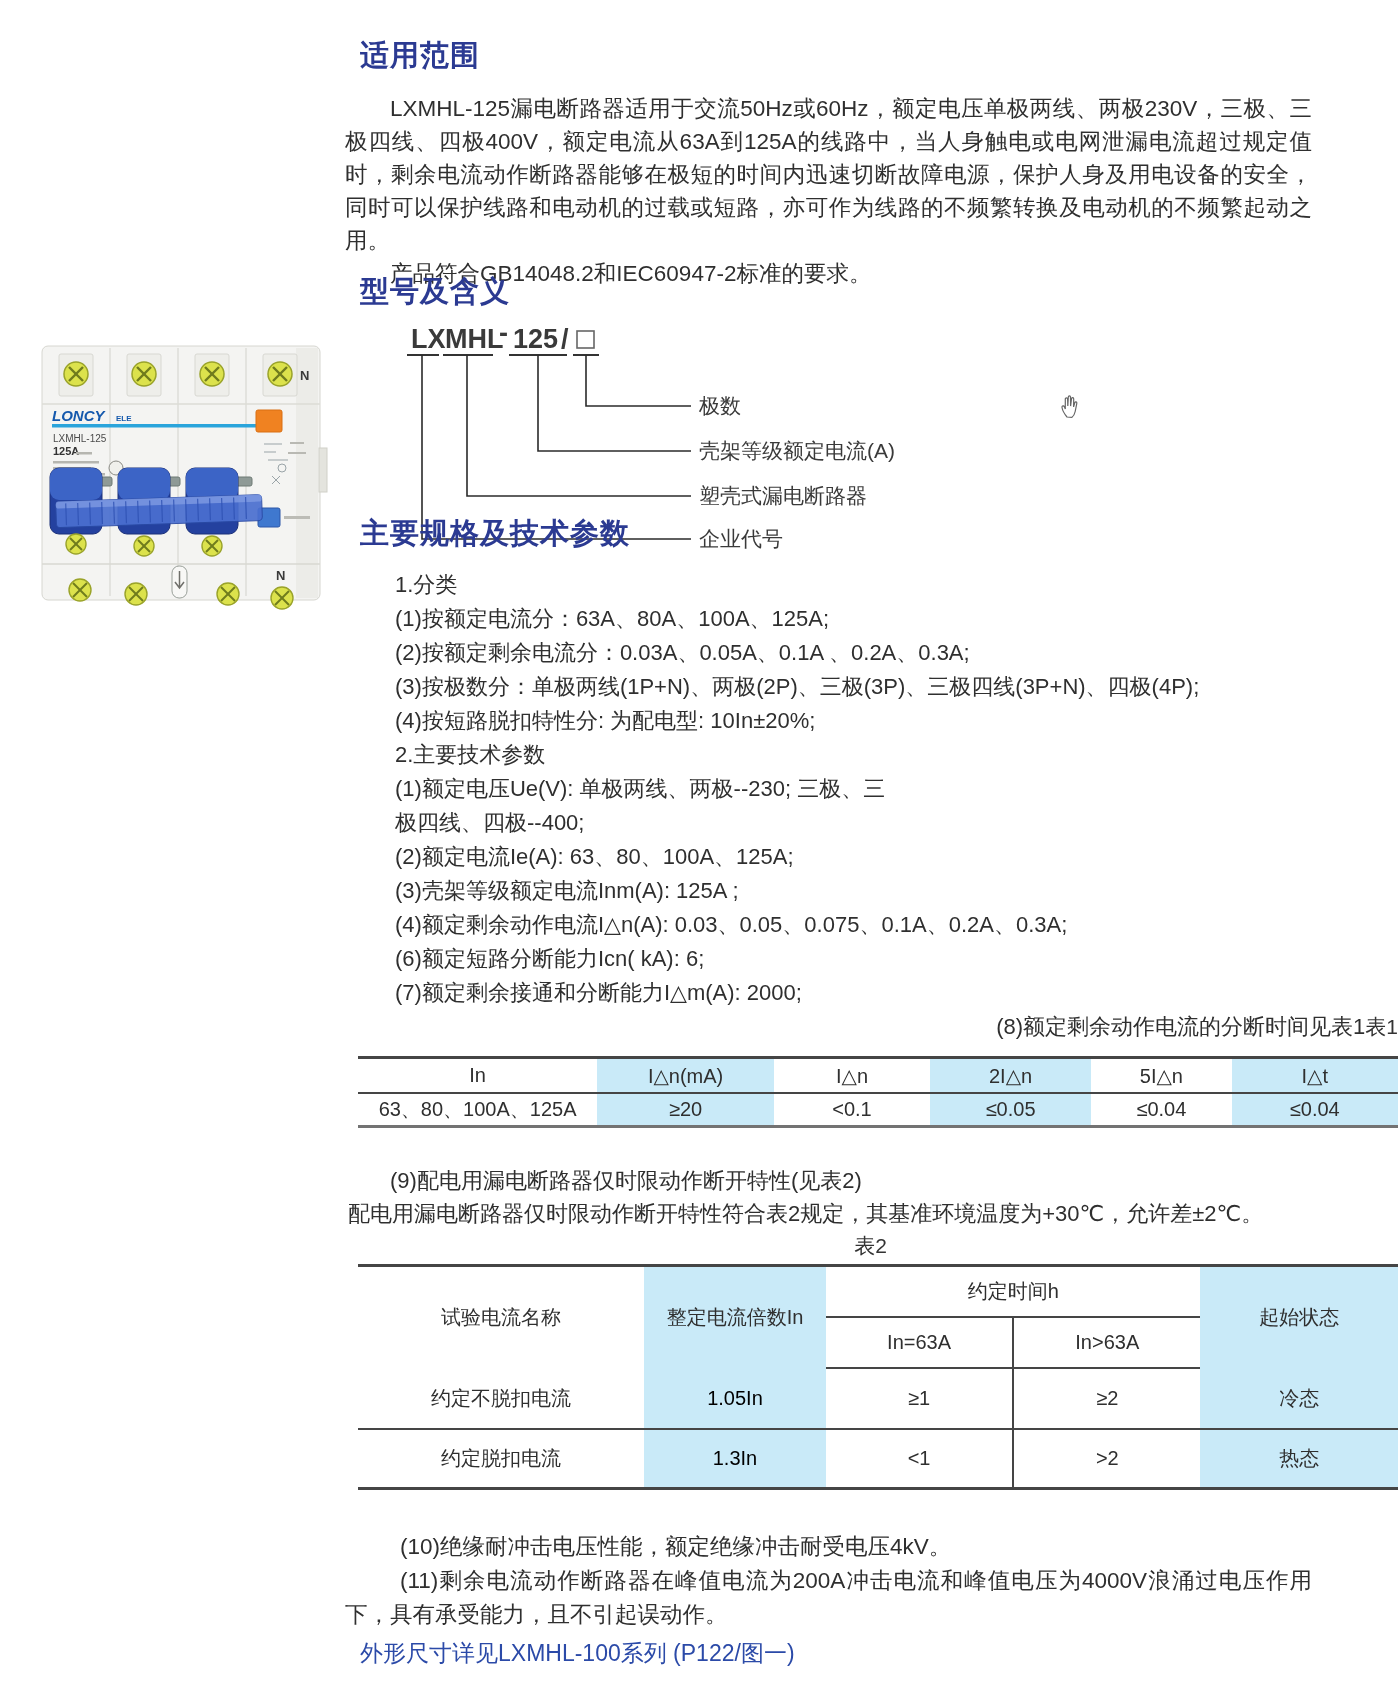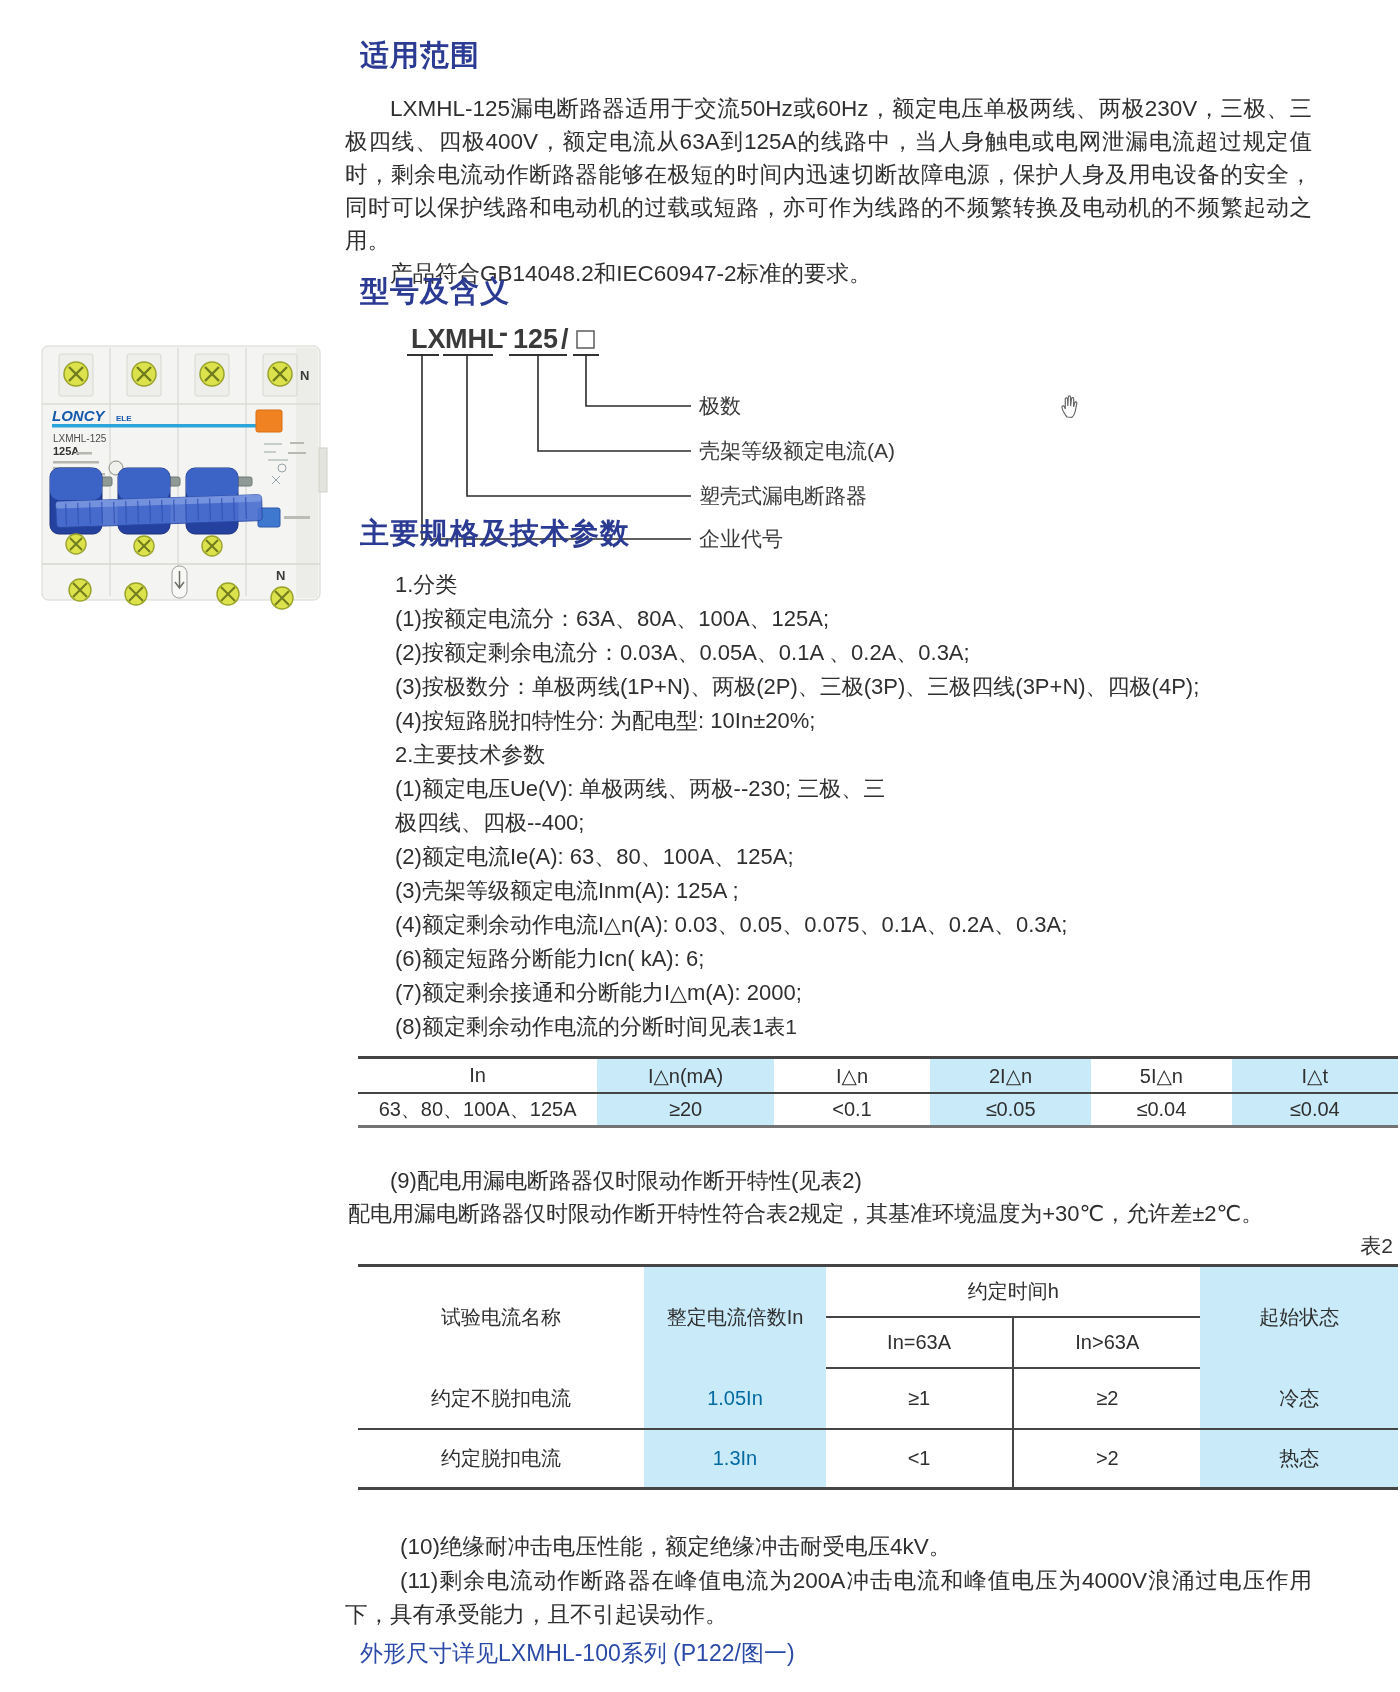--- a/index.html
+++ b/index.html
@@ -20,42 +20,42 @@
   .model-code{font-size:27px;font-weight:bold;fill:#3c3c3c;}
   .model-label{font-size:21px;fill:#2f2f2f;}
   
   .product-figure{left:32px;top:328px;width:298px;height:286px;}
   
   .hand-cursor{left:1058px;top:391px;width:24px;height:28px;}
   
   .sec-specs{left:345px;top:514px;width:1053px;}
   .spec-list{margin:14px 0 0 50px;width:1003px;font-size:22px;line-height:34px;}
   .spec-line{white-space:nowrap;}
-  .spec-caption-row{display:flex;justify-content:flex-start;align-items:baseline;}
+  .spec-caption-row{display:flex;justify-content:flex-end;align-items:baseline;}
   .table-caption{font-size:21px;color:#333;}
   
   table.datatable{border-collapse:collapse;width:1040px;margin-left:13px;table-layout:fixed;}
   table.datatable td{text-align:center;vertical-align:middle;font-size:20px;color:#2f2f2f;padding:0;}
   .cell-blue{background:#c9eaf8;}
   .t1{margin-top:12px;border-top:3px solid #454545;border-bottom:3px solid #737373;}
   .t1 tr.t-head td{height:33px;border-bottom:2px solid #454545;}
   .t1 tr.t-data td{height:31px;}
   .sec9{margin:36px 0 0 3px;width:1045px;}
   .sec9 p{font-size:22px;line-height:33px;margin:0;}
   .sec9 .p1{text-indent:42px;}
-  .caption-right{text-align:right;margin-top:2px;}
+  .caption-right{text-align:center;margin-top:2px;}
   .t2{margin-top:4px;border-top:3px solid #454545;border-bottom:3px solid #454545;}
   .t2 td.hA{height:49px;}
   .t2 td.span2{height:98px;text-align:center;}
   .t2 tr.t2-subhead td{border-bottom:2px solid #454545;}
   .t2 td.time-head{border-bottom:2px solid #454545;margin-left:40px;}
   .t2 td.vline{border-right:2px solid #454545;}
   .t2 tr.t2-row1 td{height:59px;border-bottom:2px solid #454545;}
   .t2 tr.t2-row2 td{height:57px;}
-  .t2 .muted{color:#0369a1;}
+  .t2 .muted{color:#000000;}
   
   .notes{margin:40px 0 0 0;width:967px;}
   .notes p{font-size:22.5px;line-height:34px;margin:0;text-indent:55px;text-align:justify;}
   .footer-link{margin:6px 0 0 15px;font-size:23px;color:#2b4aa8;cursor:pointer;}
 </style>
 </head>
 <body>
 
 <div class="page">
 

